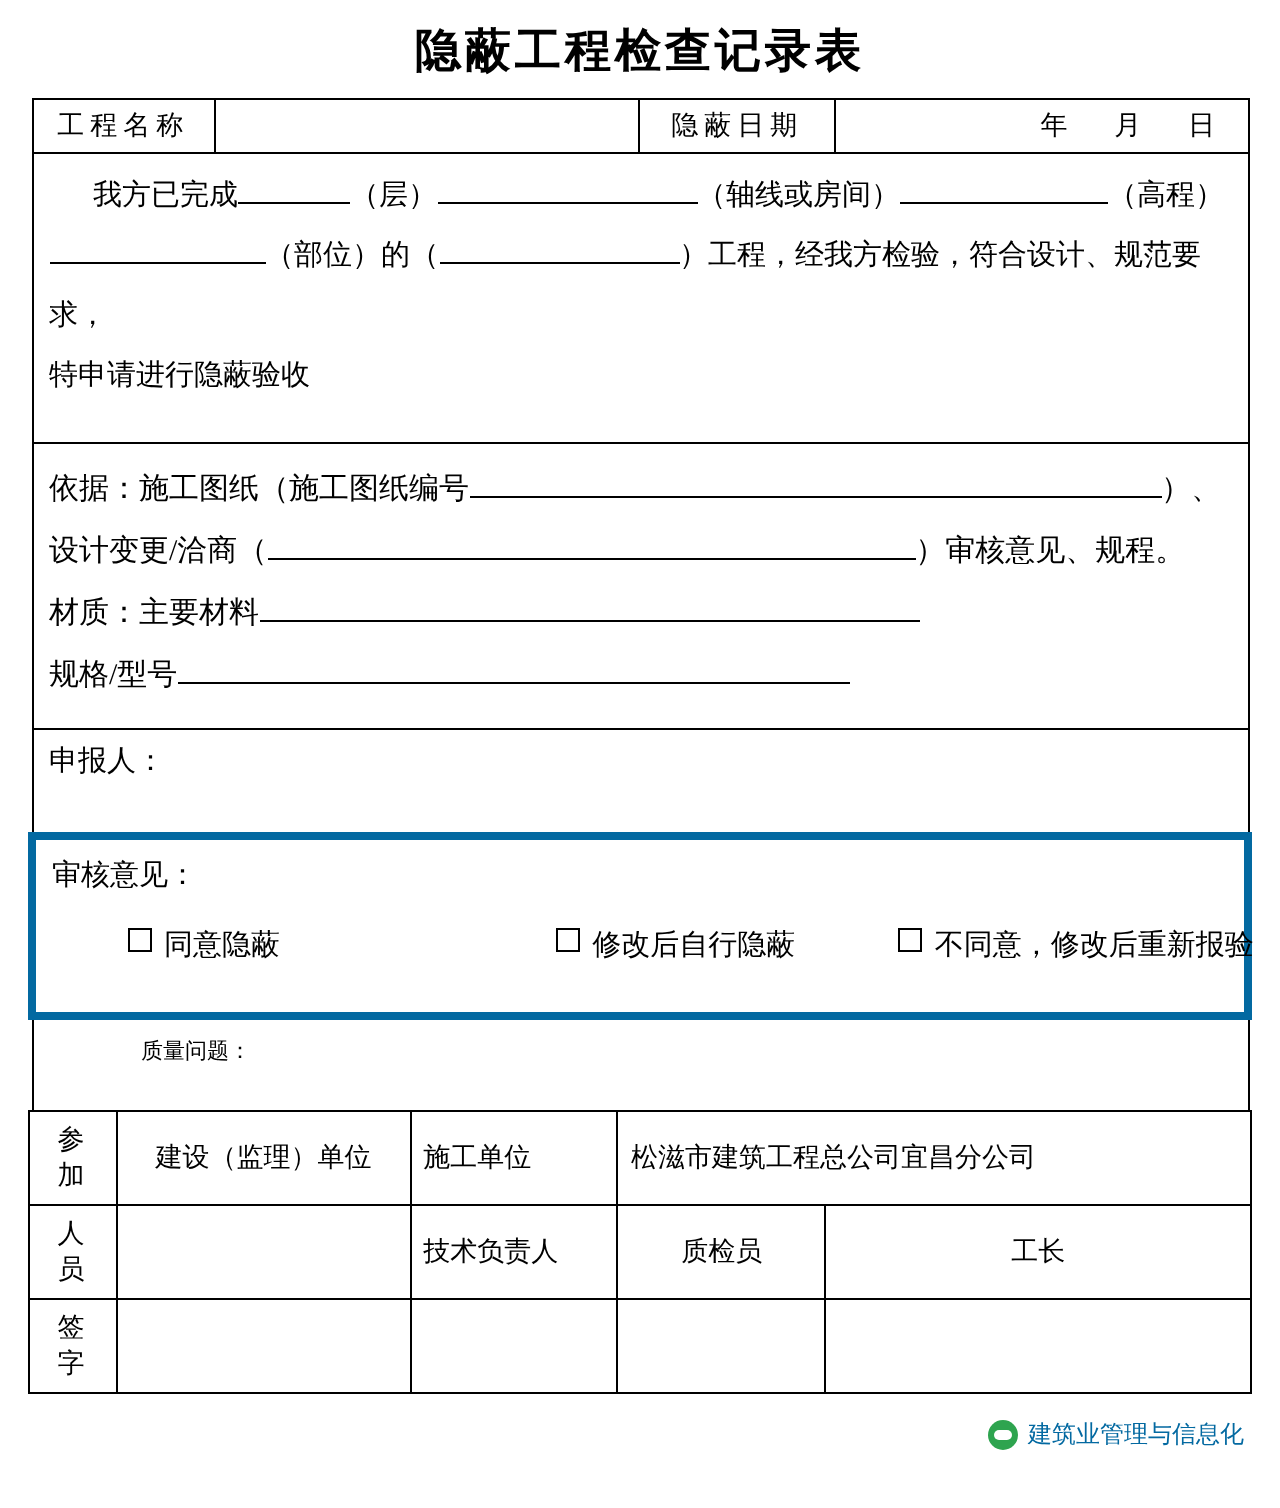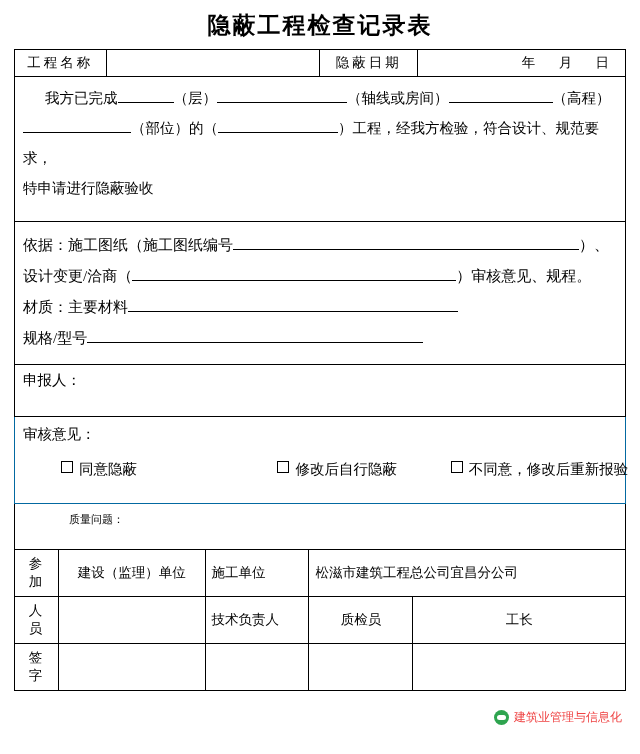--- a/index.html
+++ b/index.html
@@ -131,21 +131,21 @@
     font-size: 13.5px;
     padding-top: 8px;
     padding-left: 2px;
   }
 
   .wm {
     position: absolute;
     right: 18px;
     bottom: 28px;
     font-size: 12px;
-    color: #ef4444;
+    color: #0369a1;
     display: flex;
     align-items: center;
     gap: 5px;
   }
   .wm-badge {
     width: 15px;
     height: 15px;
     border-radius: 50%;
     background: #2ea44f;
     display: inline-block;
@@ -214,21 +214,21 @@
       </td>
     </tr>
     <tr>
       <td colspan="4" style="padding:0;border:1px solid #000;">
         <div class="applicant">
           <span>申报人：</span>
         </div>
       </td>
     </tr>
     <tr>
-      <td colspan="4" style="padding:0;border:1px solid #0369a1;">
+      <td colspan="4" style="padding:0;border:4px solid #0369a1;">
         <div class="review">
           <div>审核意见：</div>
           <div class="check-row">
             <div class="c1">
               <span class="box"></span><span>同意隐蔽</span>
             </div>
             <div class="c2">
               <span class="box"></span><span>修改后自行隐蔽</span>
             </div>
             <div class="c3">

